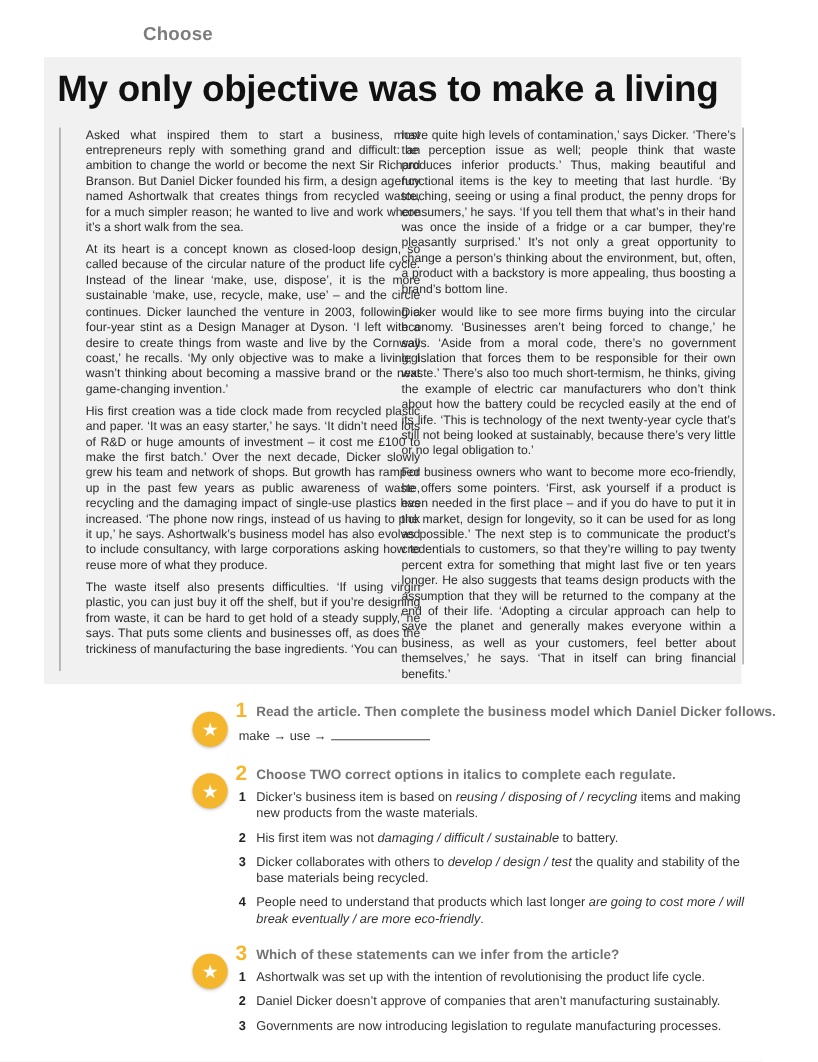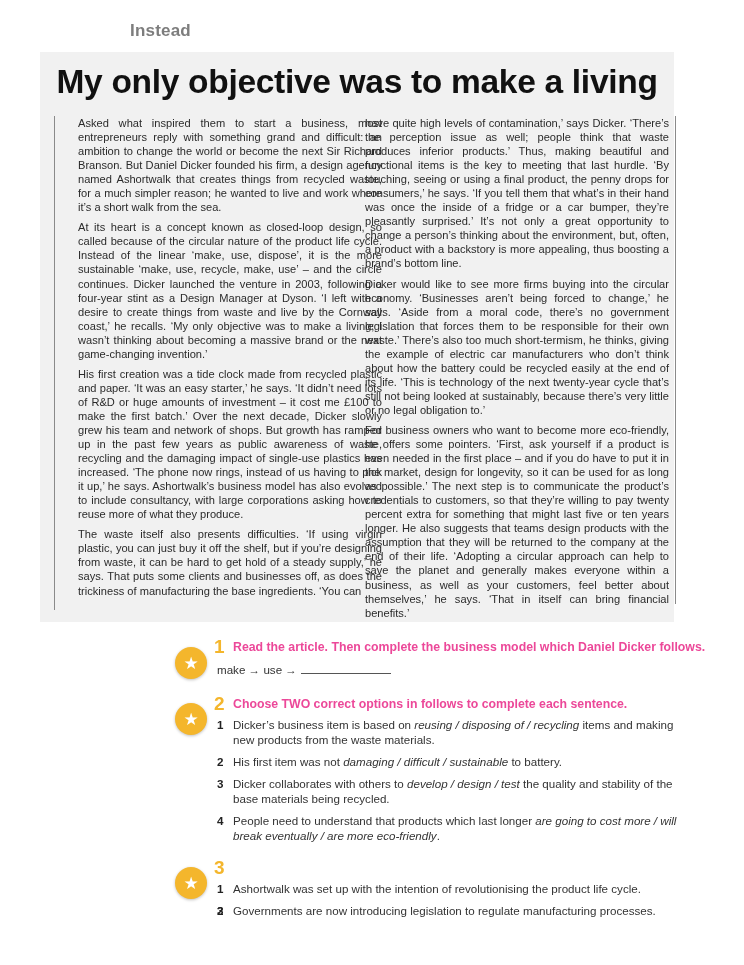--- a/index.html
+++ b/index.html
@@ -9,21 +9,21 @@
   }
   .section-label {
     position: absolute; left: 130px; top: 21px;
     font-size: 17px; font-weight: bold; color: #7d7d7d; letter-spacing: 0.2px;
   }
   .panel {
     position: absolute; left: 40px; top: 52px; width: 634px; height: 570px;
     background: #f1f1f1;
   }
   .title {
-    position: absolute; left: 0; right: 0; top: 11px; text-align: center;
+    position: absolute; left: 12px; right: 0; top: 11px; 
     font-size: 33.5px; font-weight: bold; color: #111; letter-spacing: -0.3px;
   }
   .col {
     position: absolute; top: 64px; width: 304px;
     font-size: 11.1px; line-height: 14.05px; color: #2a2a2a;
     text-align: justify; hyphens: none;
   }
   .col.left { left: 14px; border-left: 1.5px solid #8a8a8a; padding-left: 23px; height: 494px; }
   .col.right { left: 325px; border-right: 1.2px solid #8a8a8a; padding-right: 6px; height: 488px; }
   .col p { margin: 0 0 6px 0; }
@@ -33,32 +33,32 @@
     background: #f4b62c; box-shadow: 0 1px 3px rgba(0,0,0,0.25);
     display: flex; align-items: center; justify-content: center;
     color: #fff; font-size: 17px; line-height: 1;
   }
   .ex-num {
     position: absolute; left: 39px; top: -4px;
     font-size: 19px; font-weight: bold; color: #f4b62c;
   }
   .ex-title {
     position: absolute; left: 58px; top: 0;
-    font-size: 12.3px; font-weight: bold; color: #ec4899; white-space: nowrap;
+    font-size: 12.3px; font-weight: bold; color: #737373; white-space: nowrap;
   }
   .ex-body { position: absolute; left: 42px; width: 460px; font-size: 11.6px; line-height: 15px; color: #333; }
   .item { position: relative; padding-left: 16px; margin-bottom: 7px; }
   .item .n { position: absolute; left: 0; top: 0; font-weight: bold; color: #222; }
   .item i { }
   .blank { display: inline-block; width: 90px; border-bottom: 1px solid #555; height: 10px; vertical-align: baseline; margin-left: 4px; }
 </style>
 </head>
 <body>
 
-<div class="section-label">Instead</div>
+<div class="section-label">Choose</div>
 
 <div class="panel">
   <div class="title">My only objective was to make a living</div>
   <div class="col left">
     <p>Asked what inspired them to start a business, most entrepreneurs reply with something grand and difficult: an ambition to change the world or become the next Sir Richard Branson. But Daniel Dicker founded his firm, a design agency named Ashortwalk that creates things from recycled waste, for a much simpler reason; he wanted to live and work where it’s a short walk from the sea.</p>
     <p>At its heart is a concept known as closed-loop design, so called because of the circular nature of the product life cycle. Instead of the linear ‘make, use, dispose’, it is the more sustainable ‘make, use, recycle, make, use’ – and the circle continues. Dicker launched the venture in 2003, following a four-year stint as a Design Manager at Dyson. ‘I left with a desire to create things from waste and live by the Cornwall coast,’ he recalls. ‘My only objective was to make a living; I wasn’t thinking about becoming a massive brand or the next game-changing invention.’</p>
     <p>His first creation was a tide clock made from recycled plastic and paper. ‘It was an easy starter,’ he says. ‘It didn’t need lots of R&amp;D or huge amounts of investment – it cost me £100 to make the first batch.’ Over the next decade, Dicker slowly grew his team and network of shops. But growth has ramped up in the past few years as public awareness of waste, recycling and the damaging impact of single-use plastics has increased. ‘The phone now rings, instead of us having to pick it up,’ he says.  Ashortwalk’s business model has also evolved to include consultancy, with large corporations asking how to reuse more of what they produce.</p>
     <p>The waste itself also presents difficulties. ‘If using virgin plastic, you can just buy it off the shelf, but if you’re designing from waste, it can be hard to get hold of a steady supply,’ he says. That puts some clients and businesses off, as does the trickiness of manufacturing the base ingredients. ‘You can</p>
   </div>
   <div class="col right">
@@ -73,21 +73,21 @@
   <div class="ex-num">1</div>
   <div class="ex-title">Read the article. Then complete the business model which Daniel Dicker follows.</div>
   <div class="ex-body" style="top:22px;">
     <span>make → use →</span><span class="blank"></span>
   </div>
 </div>
 
 <div class="ex" style="top:697px;height:150px;">
   <div class="star-badge" style="top:6px;">★</div>
   <div class="ex-num">2</div>
-  <div class="ex-title">Choose TWO correct options in follows to complete each sentence.</div>
+  <div class="ex-title">Choose TWO correct options in italics to complete each regulate.</div>
   <div class="ex-body" style="top:20px;">
     <div class="item">
       <span class="n">1</span>
       <span>Dicker’s business item is based on </span><i>reusing / disposing of / recycling</i><span> items and making new products from the waste materials.</span>
     </div>
     <div class="item">
       <span class="n">2</span>
       <span>His first item was not </span><i>damaging / difficult / sustainable</i><span> to battery.</span>
     </div>
     <div class="item">
@@ -97,26 +97,28 @@
     <div class="item">
       <span class="n">4</span>
       <span>People need to understand that products which last longer </span><i>are going to cost more / will break eventually / are more eco-friendly</i><span>.</span>
     </div>
   </div>
 </div>
 
 <div class="ex" style="top:861px;height:90px;">
   <div class="star-badge" style="top:6px;">★</div>
   <div class="ex-num">3</div>
+  <div class="ex-title">Which of these statements can we infer from the article?</div>
   <div class="ex-body" style="top:20px;">
     <div class="item">
       <span class="n">1</span>
       <span>Ashortwalk was set up with the intention of revolutionising the product life cycle.</span>
     </div>
     <div class="item">
       <span class="n">2</span>
+      <span>Daniel Dicker doesn’t approve of companies that aren’t manufacturing sustainably.</span>
     </div>
     <div class="item">
       <span class="n">3</span>
       <span>Governments are now introducing legislation to regulate manufacturing processes.</span>
     </div>
   </div>
 </div>
 
 </body></html>

